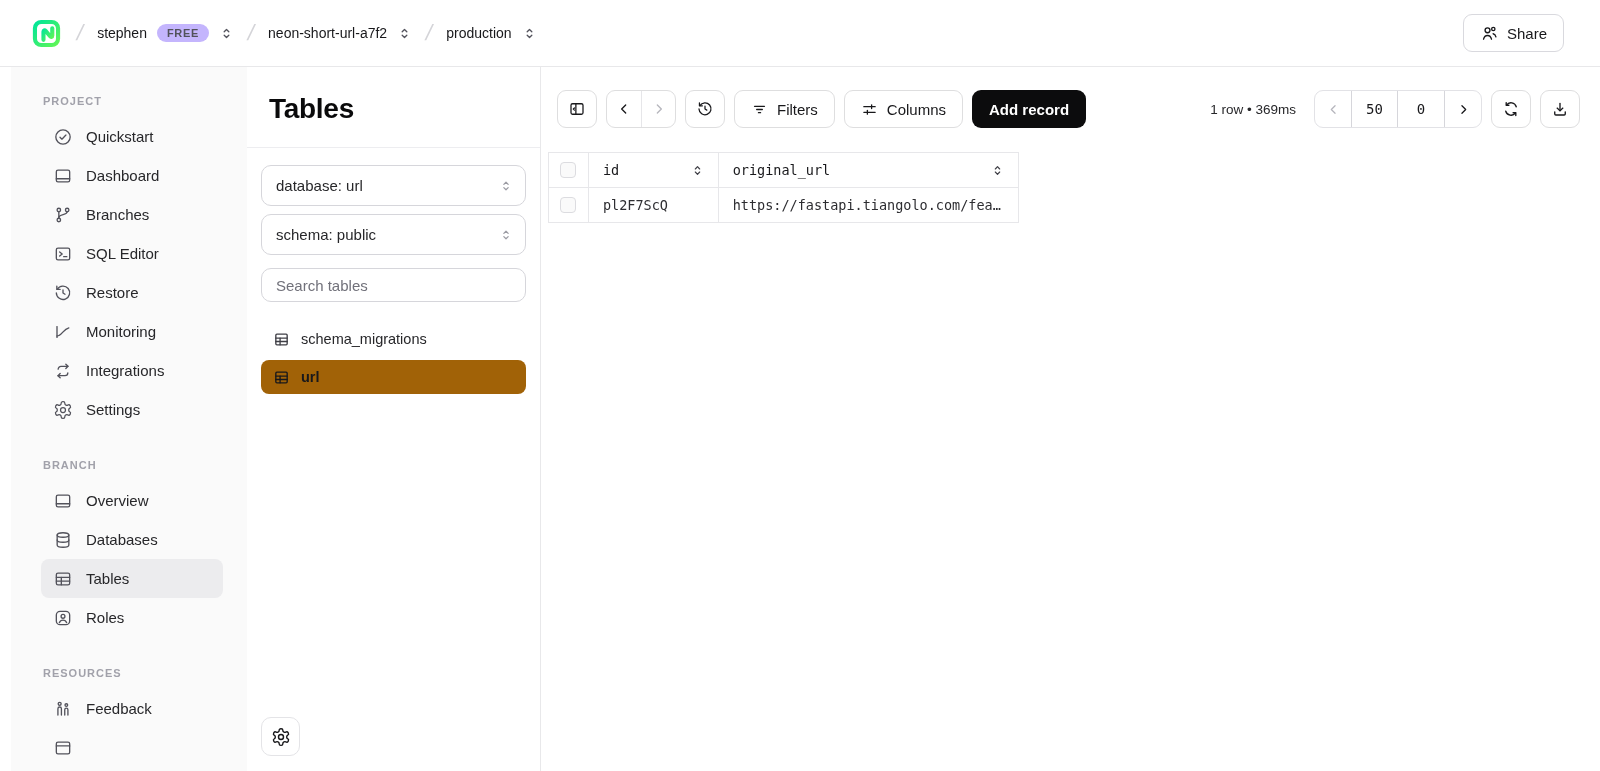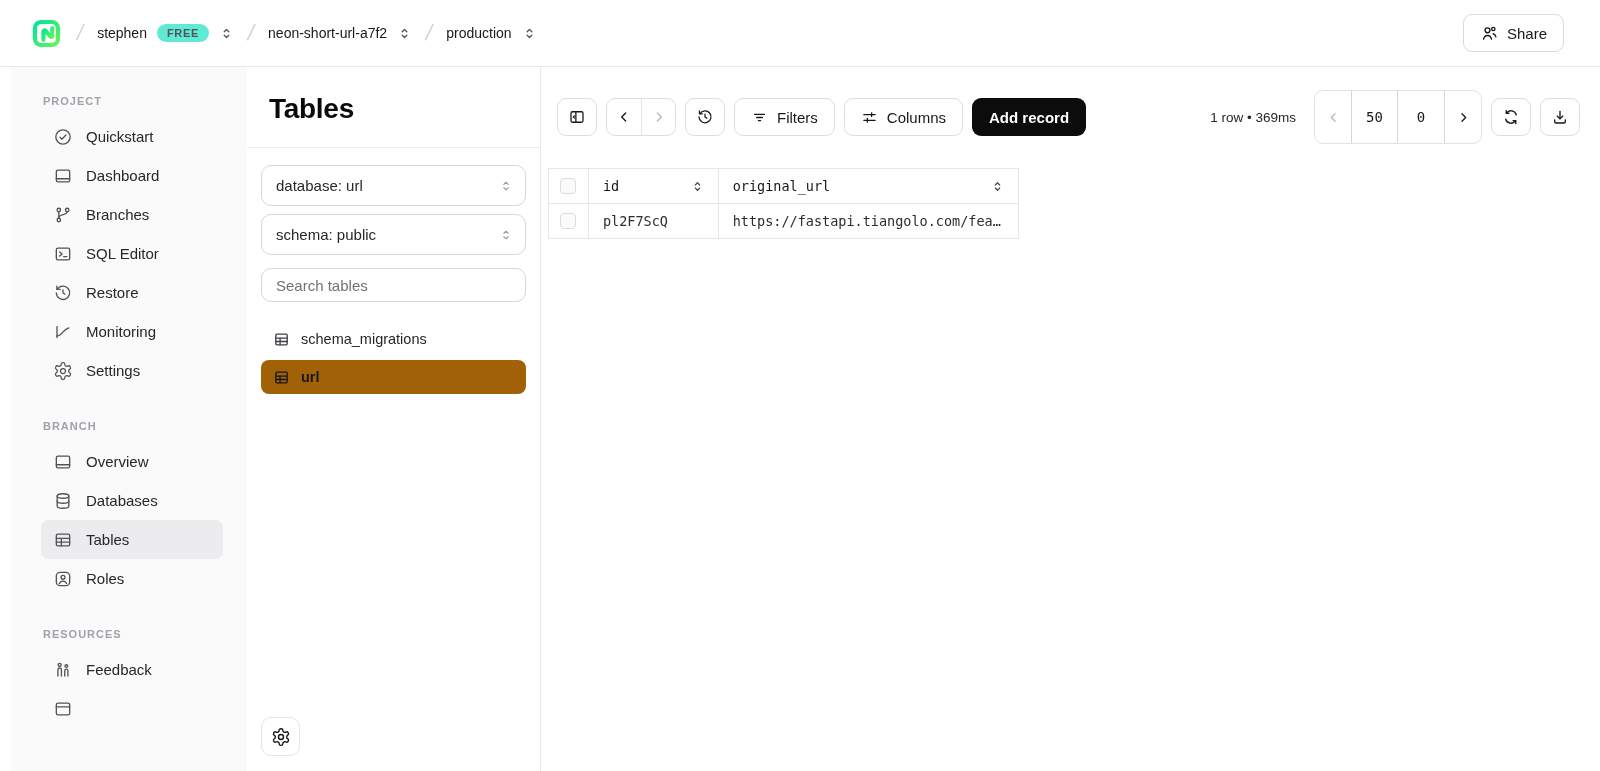--- a/index.html
+++ b/index.html
@@ -7,21 +7,21 @@
   body { font-family:"Liberation Sans", sans-serif; color:#18181b; background:#fff; font-size:15px; }
   .app { position:relative; width:1600px; height:771px; overflow:hidden; }
 
   
   .header { position:absolute; top:0; left:0; right:0; height:67px; background:#fff;
             border-bottom:1px solid #e8e8ea; display:flex; align-items:center; padding:0 36px 0 30px; }
   .crumbs { display:flex; align-items:center; gap:14px; flex:1; }
   .crumb-sep { color:#d4d4d8; font-size:22px; font-weight:300; transform:skewX(-12deg); }
   .crumb { display:flex; align-items:center; gap:10px; cursor:pointer; }
   .crumb-label { font-size:14px; font-weight:500; color:#18181b; }
-  .badge-free { background:#5eead4; color:#52525b; font-size:11px; font-weight:600; letter-spacing:.06em;
+  .badge-free { background:#c4b5fd; color:#52525b; font-size:11px; font-weight:600; letter-spacing:.06em;
                 padding:3px 10px; border-radius:999px; }
   .unfold { color:#52525b; display:flex; }
   .share-btn { display:flex; align-items:center; gap:8px; border:1px solid #d9d9de; background:#fff;
                border-radius:9px; height:38px; padding:0 16px; font-size:15px; font-weight:500; cursor:pointer; color:#18181b; }
 
   
   .sidebar { position:absolute; top:67px; left:11px; bottom:0; width:247px; background:#fafafa;
              border-right:1px solid #e8e8ea; padding-top:28px; overflow:hidden; }
   .side-section { padding:0 32px; margin-bottom:10px; font-size:11px; font-weight:600; letter-spacing:.09em;
                   color:#a1a1aa; text-transform:uppercase; }
@@ -65,21 +65,21 @@
             font-size:15px; font-weight:500; padding:0 10px; }
   .tb-btn.labeled { padding:0 16px; }
   .tb-group { display:flex; height:38px; border:1px solid #dededf; border-radius:9px; overflow:hidden; background:#fff; }
   .tb-seg { width:34px; display:flex; align-items:center; justify-content:center; cursor:pointer; color:#18181b; }
   .tb-seg + .tb-seg { border-left:1px solid #e6e6e9; }
   .tb-seg.disabled { color:#b6b6bd; cursor:default; }
   .btn-dark { height:38px; border:none; border-radius:9px; background:#0c0c0d; color:#fff; font-size:15px;
               font-weight:600; padding:0 17px; cursor:pointer; font-family:inherit; }
   .toolbar-spacer { flex:1; }
   .result-summary { font-size:13.5px; color:#27272a; margin-right:9px; white-space:nowrap; }
-  .pag-group { display:flex; height:54px; border:1px solid #e2e2e6; border-radius:9px; background:#fff; overflow:hidden; }
+  .pag-group { display:flex; height:38px; border:1px solid #e2e2e6; border-radius:9px; background:#fff; overflow:hidden; }
   .pag-seg { display:flex; align-items:center; justify-content:center; width:36px; cursor:pointer; color:#18181b; }
   .pag-seg.disabled { color:#b6b6bd; cursor:default; }
   .pag-num { width:47px; display:flex; align-items:center; justify-content:center;
              border-left:1px solid #d6d6db; border-right:1px solid #d6d6db;
              font-family:"DejaVu Sans Mono", monospace; font-size:14px; color:#18181b; cursor:text; }
   .pag-num + .pag-num { border-left:none; }
 
   
   .grid { margin:24px 2px 0 7px; border-top:1px solid #e7e7ea; border-left:1px solid #e7e7ea; width:471px; }
   .grid-row { display:flex; border-bottom:1px solid #e7e7ea; height:35px; }
@@ -215,20 +215,31 @@
         <span class="ic">
             <svg width="20" height="20" viewBox="0 0 24 24" fill="none" stroke="currentColor" stroke-width="1.6" stroke-linecap="round" stroke-linejoin="round">
               <path d="M4.8 5.5v13"></path>
               <path d="M4.8 16.8c5.6 0 7.4-8.2 14.2-9.8"></path>
             </svg>
           </span>
         <span class="side-label">Monitoring</span>
       </div>
       <div class="side-item">
         <span class="ic">
+            <svg width="20" height="20" viewBox="0 0 24 24" fill="none" stroke="currentColor" stroke-width="1.6" stroke-linecap="round" stroke-linejoin="round">
+              <path d="m15.4 3.8 2.6 2.6-2.6 2.6"></path>
+              <path d="M18 6.4H9.6a3.4 3.4 0 0 0-3.4 3.4"></path>
+              <path d="m8.6 20.2-2.6-2.6 2.6-2.6"></path>
+              <path d="M6 17.6h8.4a3.4 3.4 0 0 0 3.4-3.4"></path>
+            </svg>
+          </span>
+        <span class="side-label">Integrations</span>
+      </div>
+      <div class="side-item">
+        <span class="ic">
             <svg width="20" height="20" viewBox="0 0 24 24" fill="none" stroke="currentColor" stroke-width="1.5" stroke-linecap="round" stroke-linejoin="round">
               <path d="M12.22 2h-.44a2 2 0 0 0-2 2v.18a2 2 0 0 1-1 1.73l-.43.25a2 2 0 0 1-2 0l-.15-.08a2 2 0 0 0-2.73.73l-.22.38a2 2 0 0 0 .73 2.73l.15.1a2 2 0 0 1 1 1.72v.51a2 2 0 0 1-1 1.74l-.15.09a2 2 0 0 0-.73 2.73l.22.38a2 2 0 0 0 2.73.73l.15-.08a2 2 0 0 1 2 0l.43.25a2 2 0 0 1 1 1.73V20a2 2 0 0 0 2 2h.44a2 2 0 0 0 2-2v-.18a2 2 0 0 1 1-1.73l.43-.25a2 2 0 0 1 2 0l.15.08a2 2 0 0 0 2.73-.73l.22-.39a2 2 0 0 0-.73-2.73l-.15-.08a2 2 0 0 1-1-1.74v-.5a2 2 0 0 1 1-1.74l.15-.09a2 2 0 0 0 .73-2.73l-.22-.38a2 2 0 0 0-2.73-.73l-.15.08a2 2 0 0 1-2 0l-.43-.25a2 2 0 0 1-1-1.73V4a2 2 0 0 0-2-2z"></path>
               <circle cx="12" cy="12" r="3"></circle>
             </svg>
           </span>
         <span class="side-label">Settings</span>
       </div>
     </div>
 
     <div class="side-section gap">Branch</div>

